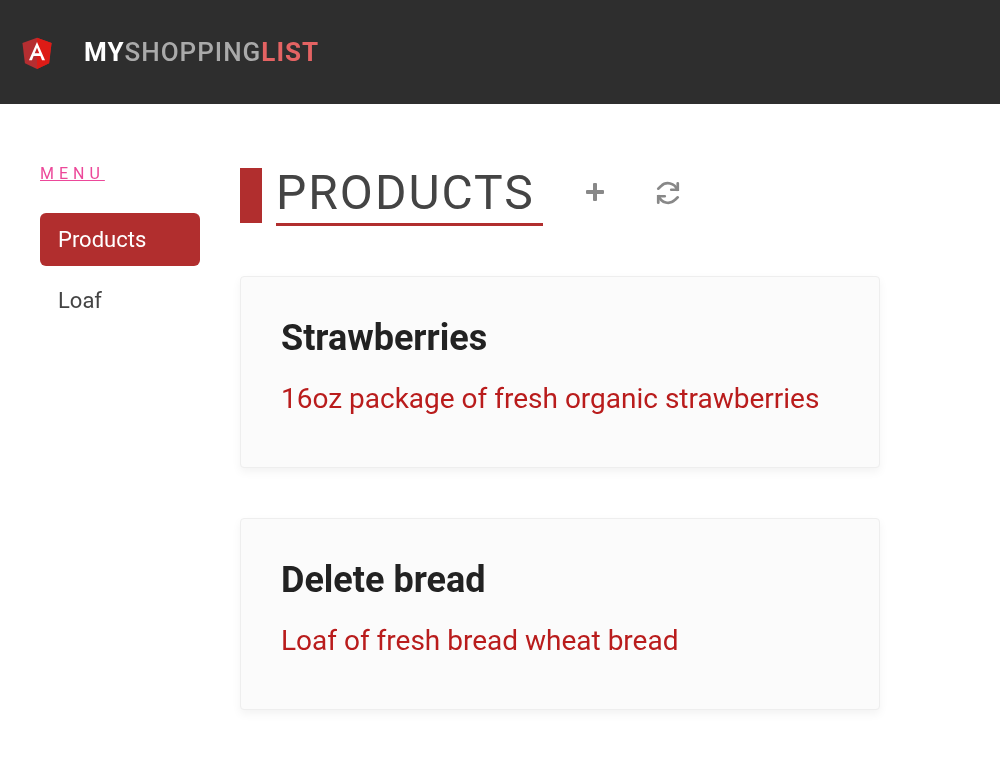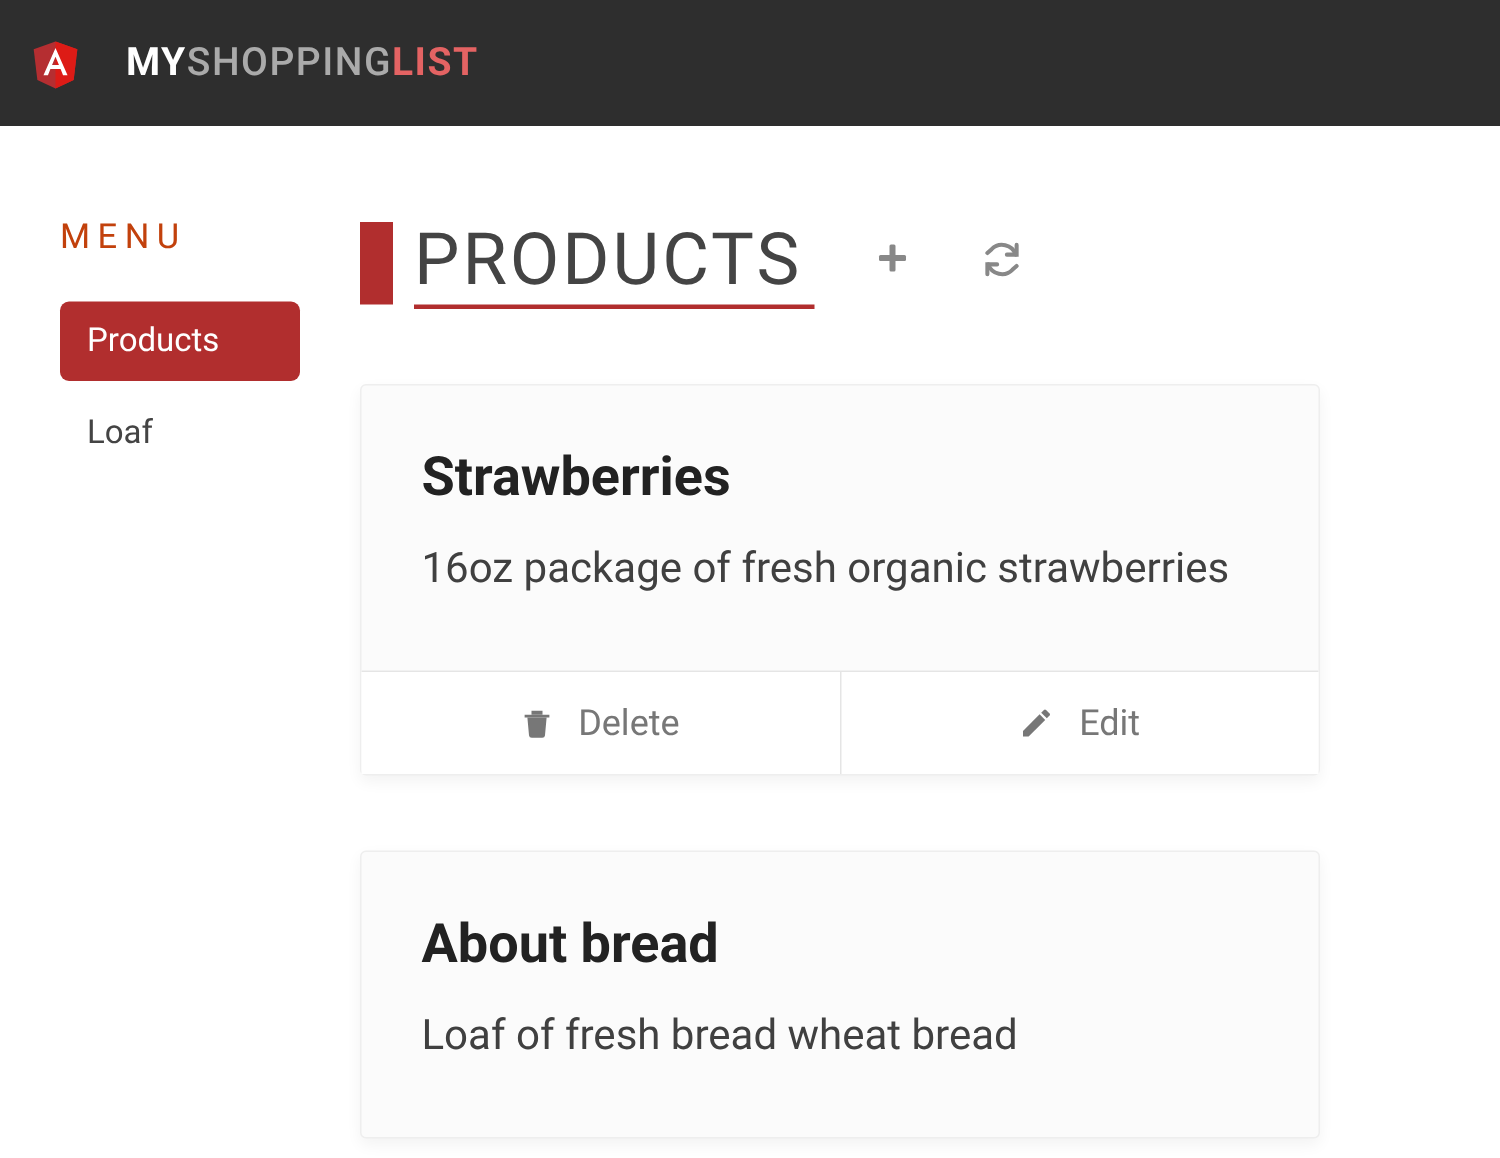--- a/index.html
+++ b/index.html
@@ -1,19 +1,19 @@
 <!DOCTYPE html>
 <html><head>
 <meta charset="utf-8">
 <style>
   * { box-sizing: border-box; margin: 0; padding: 0; }
   html, body { width: 1000px; height: 772px; font-family: -apple-system, BlinkMacSystemFont, "Segoe UI", Roboto, "Helvetica Neue", Arial, sans-serif; background: #fff; color: #333; }
   .header {
     background: #2e2e2e;
-    height: 84px;
+    height: 104px;
     display: flex;
     align-items: center;
     padding: 0 20px;
     gap: 30px;
   }
   .logo {
     width: 34px;
     height: 38px;
     display: flex;
     align-items: center;
@@ -30,24 +30,25 @@
   .content {
     display: flex;
     padding: 60px 40px 0 40px;
     gap: 40px;
   }
   .sidebar {
     width: 160px;
     flex-shrink: 0;
   }
   .menu-label {
-    color: #c2410c;
-    font-size: 23px;
+    color: #ec4899;
+    font-size: 16px;
     letter-spacing: 5px;
     margin-bottom: 30px;
+    text-decoration: underline;
   }
   .menu-item {
     display: block;
     padding: 14px 18px;
     font-size: 22px;
     border-radius: 6px;
     margin-bottom: 8px;
     cursor: pointer;
     color: #444;
   }
@@ -98,21 +99,21 @@
     padding: 40px 40px 45px 40px;
   }
   .card-title {
     font-size: 36px;
     font-weight: 700;
     color: #222;
     margin-bottom: 18px;
   }
   .card-text {
     font-size: 28px;
-    color: #404040;
+    color: #b91c1c;
     line-height: 1.6;
   }
   .card-actions {
     display: flex;
     border-top: 1px solid #e5e5e5;
     background: #fff;
   }
   .card-action {
     flex: 1;
     text-align: center;
@@ -176,42 +177,23 @@
           </svg>
         </span>
       </div>
     </div>
 
     <div class="card">
       <div class="card-body">
         <div class="card-title">Strawberries</div>
         <div class="card-text">16oz package of fresh organic strawberries</div>
       </div>
-      <div class="card-actions">
-        <div class="card-action">
-          <svg width="22" height="24" viewBox="0 0 24 24" fill="#777">
-            <path d="M3 6h18v2H3z"></path>
-            <path d="M8 3h8v3H8z"></path>
-            <path d="M5 8h14l-1.2 13a2 2 0 0 1-2 1.8H8.2a2 2 0 0 1-2-1.8z"></path>
-          </svg>
-          <span>Delete</span>
-        </div>
-        <div class="card-action">
-          <svg width="24" height="24" viewBox="0 0 24 24" fill="#777">
-            <path d="M3 17.25V21h3.75L17.81 9.94l-3.75-3.75z"></path>
-            <path d="M20.71 7.04a1 1 0 0 0 0-1.41l-2.34-2.34a1 1 0 0 0-1.41 0l-1.83 1.83 3.75 3.75z"></path>
-            <path d="M3 3h10v2H3z" opacity="0"></path>
-            <rect x="2" y="4" width="12" height="2" rx="0" fill="none"></rect>
-          </svg>
-          <span>Edit</span>
-        </div>
-      </div>
     </div>
 
     <div class="card">
       <div class="card-body">
-        <div class="card-title">About bread</div>
+        <div class="card-title">Delete bread</div>
         <div class="card-text">Loaf of fresh bread wheat bread</div>
       </div>
     </div>
 
   </div>
 </div>
 
 </body></html>

